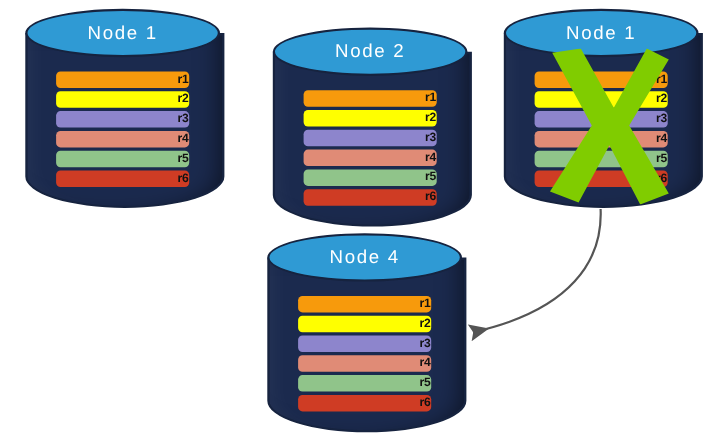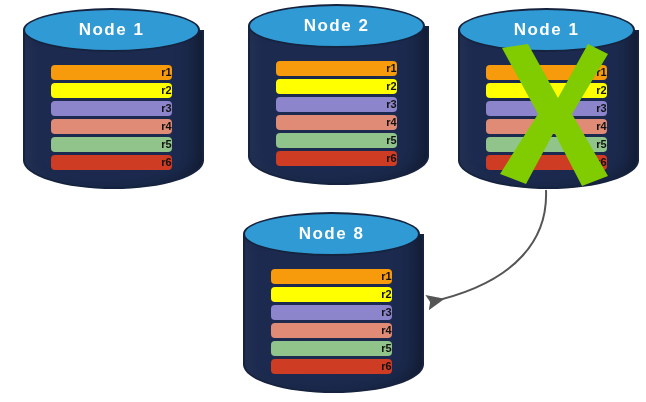--- a/index.html
+++ b/index.html
@@ -57,21 +57,21 @@
 
   .node-title {
     position: absolute;
     left: 0;
     top: 0;
     width: 100%;
     height: 44px;
     line-height: 44px;
     text-align: center;
     color: #ffffff;
-    font-weight: bold;
+    font-weight: normal;
     font-size: 17px;
     letter-spacing: 1.5px;
     z-index: 4;
     pointer-events: none;
   }
 
   .rows {
     position: absolute;
     left: 16%;
     right: 16%;
@@ -121,21 +121,21 @@
     <div class="rows">
       <div class="row" style="background: rgb(247, 154, 12);">r1</div>
       <div class="row" style="background: rgb(255, 255, 0);">r2</div>
       <div class="row" style="background: rgb(141, 133, 204);">r3</div>
       <div class="row" style="background: rgb(224, 139, 118);">r4</div>
       <div class="row" style="background: rgb(144, 196, 138);">r5</div>
       <div class="row" style="background: rgb(207, 60, 36);">r6</div>
     </div>
   </div>
 
-  <div class="node" id="node-2" style="left:248px; top:4px; width:177px; height:177px;">
+  <div class="node" id="node-2" style="left:248px; top:25px; width:177px; height:177px;">
     <div class="cyl-body" style="background: rgb(27, 42, 78); border-color: rgb(22, 35, 63);"></div>
     <div class="cyl-top" style="background: rgb(47, 154, 212); border-color: rgb(22, 35, 63);"></div>
     <div class="node-title" style="color: rgb(255, 255, 255);">Node 2</div>
     <div class="rows">
       <div class="row" style="background: rgb(247, 154, 12);">r1</div>
       <div class="row" style="background: rgb(255, 255, 0);">r2</div>
       <div class="row" style="background: rgb(141, 133, 204);">r3</div>
       <div class="row" style="background: rgb(224, 139, 118);">r4</div>
       <div class="row" style="background: rgb(144, 196, 138);">r5</div>
       <div class="row" style="background: rgb(207, 60, 36);">r6</div>
@@ -158,21 +158,21 @@
     <svg class="cross" id="failure-cross" width="112" height="142" viewBox="0 0 112 142" style="left:40px; top:36px;">
       <g id="cross-g" fill="#80cc00">
         <polygon points="4,4 30,0 60,54 90,0 110,10 74,70 110,132 84,142 56,88 28,140 2,130 40,70"></polygon>
       </g>
     </svg>
   </div>
 
   <div class="node" id="node-4" style="left:243px; top:212px; width:177px; height:177px;">
     <div class="cyl-body" style="background: rgb(27, 42, 78); border-color: rgb(22, 35, 63);"></div>
     <div class="cyl-top" style="background: rgb(47, 154, 212); border-color: rgb(22, 35, 63);"></div>
-    <div class="node-title" style="color: rgb(255, 255, 255);">Node 8</div>
+    <div class="node-title" style="color: rgb(255, 255, 255);">Node 4</div>
     <div class="rows">
       <div class="row" style="background: rgb(247, 154, 12);">r1</div>
       <div class="row" style="background: rgb(255, 255, 0);">r2</div>
       <div class="row" style="background: rgb(141, 133, 204);">r3</div>
       <div class="row" style="background: rgb(224, 139, 118);">r4</div>
       <div class="row" style="background: rgb(144, 196, 138);">r5</div>
       <div class="row" style="background: rgb(207, 60, 36);">r6</div>
     </div>
   </div>
 

